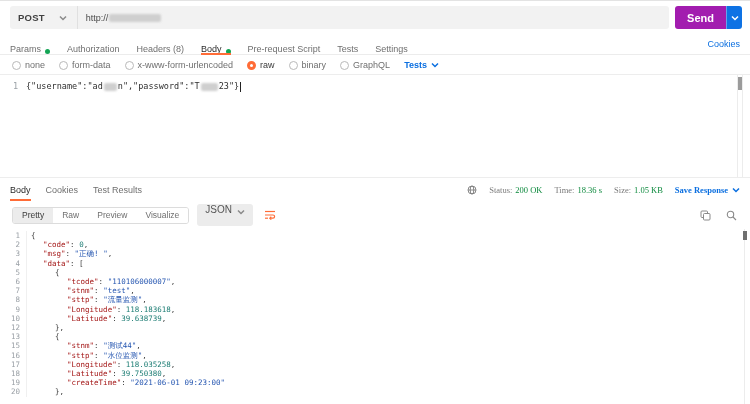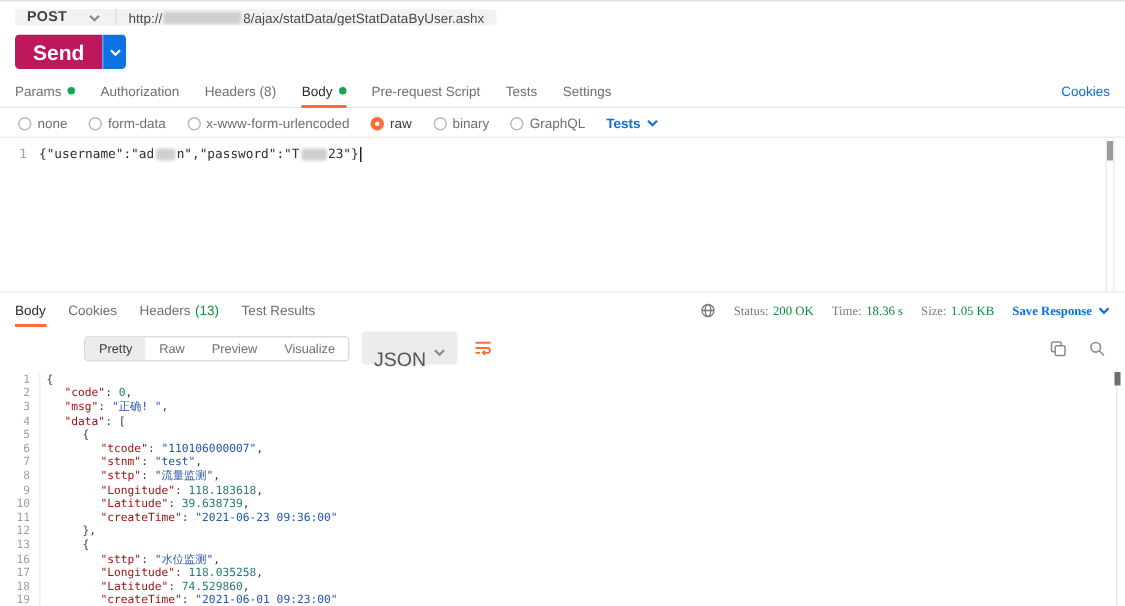--- a/index.html
+++ b/index.html
@@ -1,36 +1,36 @@
 <!DOCTYPE html>
 <html><head>
 <meta charset="utf-8">
 <style>
   * { margin:0; padding:0; box-sizing:border-box; }
   body { background:#e9e9e9; font-family:"Liberation Sans", sans-serif; }
   .app { position:relative; width:750px; height:404px; background:#ffffff; overflow:hidden;
          border-top:1px solid #e3e3e3; color:#3d3d3d; }
 
   
-  .url-row { display:flex; align-items:flex-start; padding:5px 8px 4px 10px; gap:6px;flex-direction:column; }
+  .url-row { display:flex; align-items:flex-end; padding:5px 8px 4px 10px; gap:6px; }
   .url-group { flex:1; display:flex; align-items:stretch; background:#f2f2f2; border-radius:3px; height:23px; overflow:hidden; }
   .method-select { display:flex; align-items:center; gap:14px; padding:0 10px 0 8px; cursor:pointer;
                    border-right:1px solid #e0e0e0; }
   .method-select .m { font-size:9.5px; font-weight:bold; color:#414141; letter-spacing:.2px; }
   .url-input { flex:1; display:flex; align-items:center; padding:0 8px; font-size:9px; color:#4a4a4a; }
   .blurbox { display:inline-block; height:8px; background:#cfcfcf; border-radius:2px; filter:blur(1.2px); margin:0 1px; vertical-align:middle; }
   .send-split { display:flex; height:23px; border-radius:3px; overflow:hidden; }
-  .send-main { background:#be185d; color:#fff; border:none; font-size:14px; font-weight:bold;
+  .send-main { background:#a21caf; color:#fff; border:none; font-size:11px; font-weight:bold;
                padding:0 12px; cursor:pointer; font-family:"Liberation Sans",sans-serif; }
   .send-caret { background:#0e72e4; border:none; border-left:1px solid rgba(255,255,255,.35);
                 width:16px; display:flex; align-items:center; justify-content:center; cursor:pointer; }
 
   
   .req-tabs { display:flex; align-items:center; padding:0 10px; height:22px; border-bottom:1px solid #ececec; }
-  .tab { position:relative; display:flex; align-items:center; gap:4px; margin-right:17px; height:100%;
+  .tab { position:relative; display:flex; align-items:flex-end; gap:4px; margin-right:17px; height:100%;
          font-size:9px; color:#6f6f6f; cursor:pointer; }
   .tab.active { color:#2b2b2b; }
   .tab.active::after { content:""; position:absolute; left:0; right:0; bottom:-1px; height:2px; background:#ff6c37; }
   .dot { width:5px; height:5px; border-radius:50%; background:#13a454; }
   .spacer { flex:1; }
   .link { font-size:9px; color:#0b6fe0; cursor:pointer; }
 
   
   .modes { display:flex; align-items:center; gap:14px; padding:5px 12px 4px 12px; }
   .mode { display:flex; align-items:center; gap:4px; font-size:9px; color:#6f6f6f; cursor:pointer; }
@@ -54,26 +54,26 @@
   .rtab { position:relative; margin-right:15px; font-size:9px; color:#6f6f6f; cursor:pointer; height:100%; display:flex; align-items:center; gap:3px; }
   .rtab.active { color:#2b2b2b; }
   .rtab.active::after { content:""; position:absolute; left:0; right:0; bottom:0; height:2px; background:#ff6c37; }
   .count-green { color:#0e8a3e; }
   .meta { display:flex; align-items:center; gap:12px; font-size:8.5px;font-family:Liberation Serif, serif; }
   .meta .pair { color:#7a7a7a; display:flex; gap:3px; }
   .meta .val { color:#0e8a3e; }
   .save-resp { display:flex; align-items:center; gap:4px; color:#0b6fe0; font-weight:bold; font-size:8.5px; cursor:pointer; }
 
   
-  .resp-toolbar { display:flex; align-items:center; padding:3px 10px 3px 12px; gap:8px;margin-left:44px; }
+  .resp-toolbar { display:flex; align-items:center; padding:3px 10px 3px 12px; gap:8px; }
   .seg { display:flex; border:1px solid #dcdcdc; border-radius:3px; overflow:hidden; height:17px; }
   .seg-item { display:flex; align-items:center; padding:0 9px; font-size:8.5px; color:#6f6f6f; cursor:pointer; background:#fff; }
   .seg-item.active { background:#ececec; color:#3a3a3a; }
-  .json-select { display:flex; align-items:flex-start; gap:5px; background:#ececec; border-radius:3px; height:17px;
-                 padding:11px 8px; font-size:13px; color:#555; cursor:pointer; }
+  .json-select { display:flex; align-items:flex-end; gap:5px; background:#ececec; border-radius:3px; height:17px;
+                 padding:11px 8px; font-size:10px; color:#555; cursor:pointer; }
   .icon-btn { display:flex; align-items:center; justify-content:center; width:18px; height:17px; cursor:pointer; border-radius:3px; }
 
   
   .resp-code { position:relative; height:192px; overflow:hidden; padding-top:2px; }
   .code-line { display:flex; line-height:9.2px; font-family:"DejaVu Sans Mono","Liberation Mono",monospace; font-size:7.5px; }
   .ln { flex:0 0 26px; text-align:right; padding-right:6px; color:#9aa0a6; }
   .lc { white-space:pre; border-left:1px solid #f0f0f0; padding-left:4px; }
   .tok-k { color:#a31515; }
   .tok-s { color:#2455b0; }
   .tok-num { color:#1d7d74; }
@@ -97,21 +97,20 @@
         <span class="m">POST</span>
         <span>
           <svg width="8" height="6" viewBox="0 0 8 6">
               <polyline class="chev" points="1,1.5 4,4.5 7,1.5"></polyline>
             </svg>
         </span>
       </div>
       <div class="url-input">
         <span>http://</span>
           <span class="blurbox" style="width:52px"></span>
-          <span>8/ajax/statData/getStatDataByUser.ashx</span>
       </div>
     </div>
     <div class="send-split">
       <button class="send-main">Send</button>
       <button class="send-caret">
         <span>
           <svg width="8" height="6" viewBox="0 0 8 6">
               <polyline class="chev chev-white" points="1,1.5 4,4.5 7,1.5"></polyline>
             </svg>
         </span>
@@ -192,24 +191,20 @@
   </div>
 
   <div class="resp-header">
     <div class="rtab active">
       <span>Body</span>
     </div>
     <div class="rtab">
       <span>Cookies</span>
     </div>
     <div class="rtab">
-      <span>Headers</span>
-      <span class="count-green">(13)</span>
-    </div>
-    <div class="rtab">
       <span>Test Results</span>
     </div>
     <div class="spacer"></div>
     <div class="meta">
       <span>
         <svg width="10" height="10" viewBox="0 0 10 10">
           <circle cx="5" cy="5" r="4" fill="none" stroke="#7a7a7a" stroke-width="0.9"></circle>
           <ellipse cx="5" cy="5" rx="1.8" ry="4" fill="none" stroke="#7a7a7a" stroke-width="0.9"></ellipse>
           <line x1="1" y1="5" x2="9" y2="5" stroke="#7a7a7a" stroke-width="0.9"></line>
         </svg>
@@ -311,42 +306,42 @@
         </div>
         <div class="code-line">
           <span class="ln">9</span>
           <span class="lc" style="padding-left: 40px;"><span class="tok-k">"Longitude"</span><span class="tok-p">: </span><span class="tok-num">118.183618</span><span class="tok-p">,</span></span>
         </div>
         <div class="code-line">
           <span class="ln">10</span>
           <span class="lc" style="padding-left: 40px;"><span class="tok-k">"Latitude"</span><span class="tok-p">: </span><span class="tok-num">39.638739</span><span class="tok-p">,</span></span>
         </div>
         <div class="code-line">
-          <span class="ln">11</span>
-          <span class="lc" style="padding-left: 40px;"><span class="tok-k">"createTime"</span><span class="tok-p">: </span><span class="tok-s">"2021-06-23 09:36:00"</span></span>
-        </div>
-        <div class="code-line">
           <span class="ln">12</span>
           <span class="lc" style="padding-left: 28px;"><span class="tok-p">},</span></span>
         </div>
         <div class="code-line">
           <span class="ln">13</span>
           <span class="lc" style="padding-left: 28px;"><span class="tok-p">{</span></span>
         </div>
         <div class="code-line">
+          <span class="ln">15</span>
+          <span class="lc" style="padding-left: 40px;"><span class="tok-k">"stnm"</span><span class="tok-p">: </span><span class="tok-s">"测试44"</span><span class="tok-p">,</span></span>
+        </div>
+        <div class="code-line">
           <span class="ln">16</span>
           <span class="lc" style="padding-left: 40px;"><span class="tok-k">"sttp"</span><span class="tok-p">: </span><span class="tok-s">"水位监测"</span><span class="tok-p">,</span></span>
         </div>
         <div class="code-line">
           <span class="ln">17</span>
           <span class="lc" style="padding-left: 40px;"><span class="tok-k">"Longitude"</span><span class="tok-p">: </span><span class="tok-num">118.035258</span><span class="tok-p">,</span></span>
         </div>
         <div class="code-line">
           <span class="ln">18</span>
-          <span class="lc" style="padding-left: 40px;"><span class="tok-k">"Latitude"</span><span class="tok-p">: </span><span class="tok-num">74.529860</span><span class="tok-p">,</span></span>
+          <span class="lc" style="padding-left: 40px;"><span class="tok-k">"Latitude"</span><span class="tok-p">: </span><span class="tok-num">39.750380</span><span class="tok-p">,</span></span>
         </div>
         <div class="code-line">
           <span class="ln">19</span>
           <span class="lc" style="padding-left: 40px;"><span class="tok-k">"createTime"</span><span class="tok-p">: </span><span class="tok-s">"2021-06-01 09:23:00"</span></span>
         </div>
         <div class="code-line">
           <span class="ln">20</span>
           <span class="lc" style="padding-left: 28px;"><span class="tok-p">},</span></span>
         </div>
       </div>

